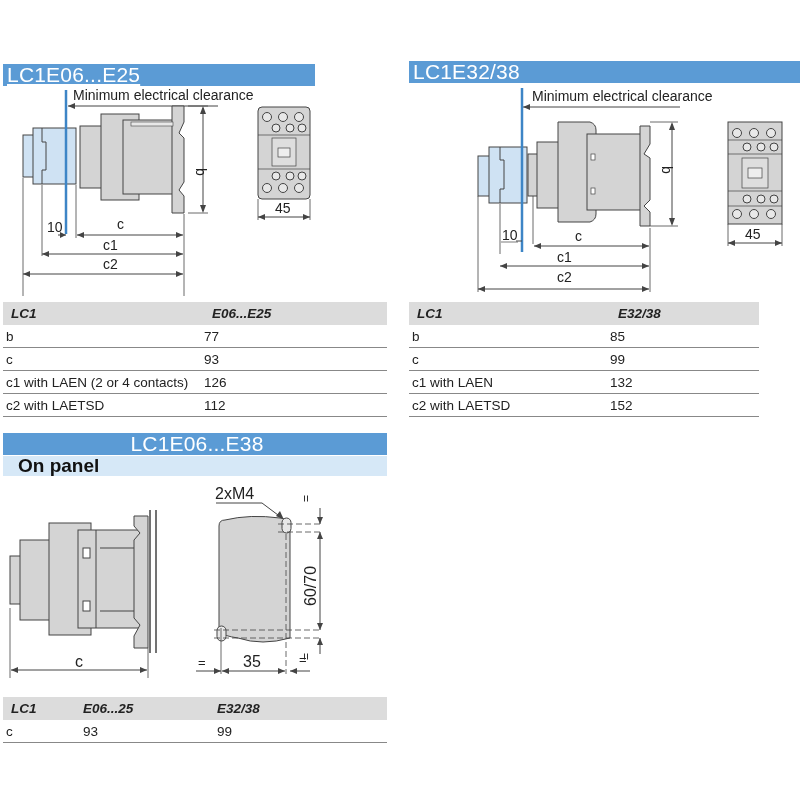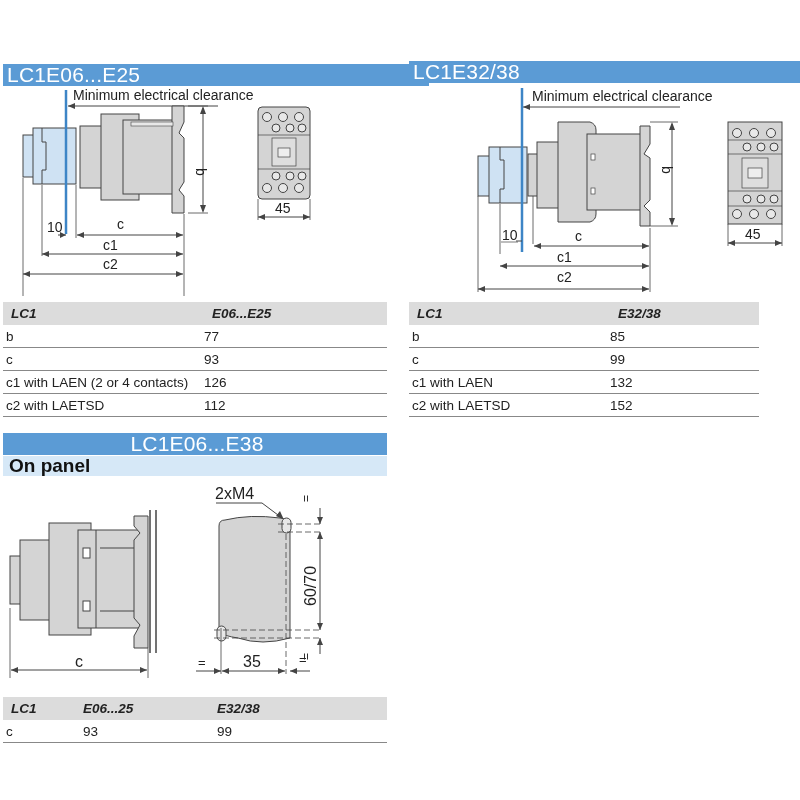--- a/index.html
+++ b/index.html
@@ -1,29 +1,29 @@
 <!DOCTYPE html>
 <html><head>
 <meta charset="utf-8">
 <style>
   html, body { margin:0; padding:0; background:#ffffff; }
   body { width:800px; height:800px; position:relative; overflow:hidden; font-family:"Liberation Sans", sans-serif; color:#222; }
   .abs { position:absolute; }
   .banner { position:absolute; height:22px; background:#5b9bd5; color:#fff; font-size:21px; line-height:22px; padding-left:4px; box-sizing:border-box; letter-spacing:0.2px; }
-  .subbanner { position:absolute; height:20px; background:#d6e8f7; color:#111; font-size:19px; font-weight:bold; line-height:20px; padding-left:6px; box-sizing:border-box; }
+  .subbanner { position:absolute; height:20px; background:#d6e8f7; color:#111; font-size:19px; font-weight:bold; line-height:20px; padding-left:15px; box-sizing:border-box; }
   table.dim { position:absolute; border-collapse:collapse; font-size:13.5px; }
   table.dim th { background:#dcdcdc; text-align:left; font-weight:bold; height:23px; padding:0 0 0 8px;font-style:italic; }
   table.dim td { height:22px; padding:0 0 0 3px; border-bottom:1.5px solid #888; }
   table.dim td.val { padding-left:0; }
   svg text { font-family:"Liberation Sans", sans-serif; }
 </style>
 </head>
 <body>
 
-<div class="banner" style="left:3px;top:64px;width:426px;">LC1E06...E25</div>
+<div class="banner" style="left:3px;top:64px;width:312px;text-decoration:underline;">LC1E06...E25</div>
 
 <svg class="abs" style="left:0;top:86px;" width="400" height="214">
 
   <text x="73" y="14" font-size="14" fill="#222">Minimum electrical clearance</text>
   <line x1="68" y1="20" x2="218" y2="20" stroke="#444" stroke-width="1"></line>
   <polygon points="68,20 75,17 75,23" fill="#444"></polygon>
 
   <rect x="23" y="49" width="12" height="42" fill="#cfe2f3" stroke="#444"></rect>
   <rect x="33" y="42" width="43" height="56" fill="#cfe2f3" stroke="#444"></rect>
   <polyline points="42,42 42,56 46,56 46,84 42,84 42,98" fill="none" stroke="#444"></polyline>

